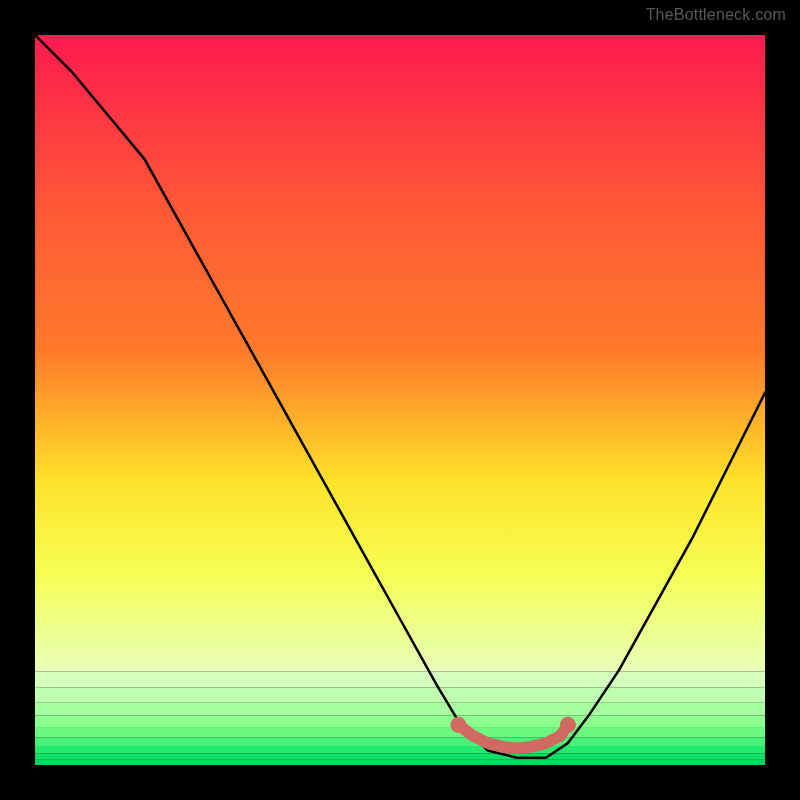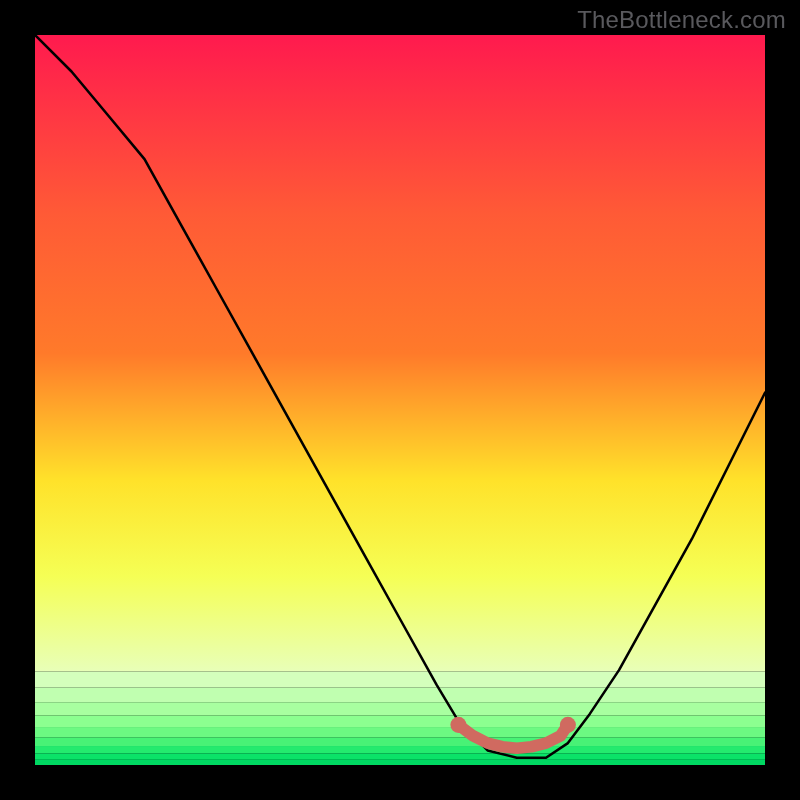--- a/index.html
+++ b/index.html
@@ -8,21 +8,21 @@
     position: relative;
     width: 800px;
     height: 800px;
     background: #000;
   }
   .watermark {
     position: absolute;
     top: 6px;
     right: 14px;
     font-family: Arial, Helvetica, sans-serif;
-    font-size: 24px;
+    font-size: 16px;
     color: #59595d;
     letter-spacing: 0.2px;
     z-index: 10;
   }
   .plot {
     position: absolute;
     left: 35px;
     top: 35px;
     width: 730px;
     height: 730px;

